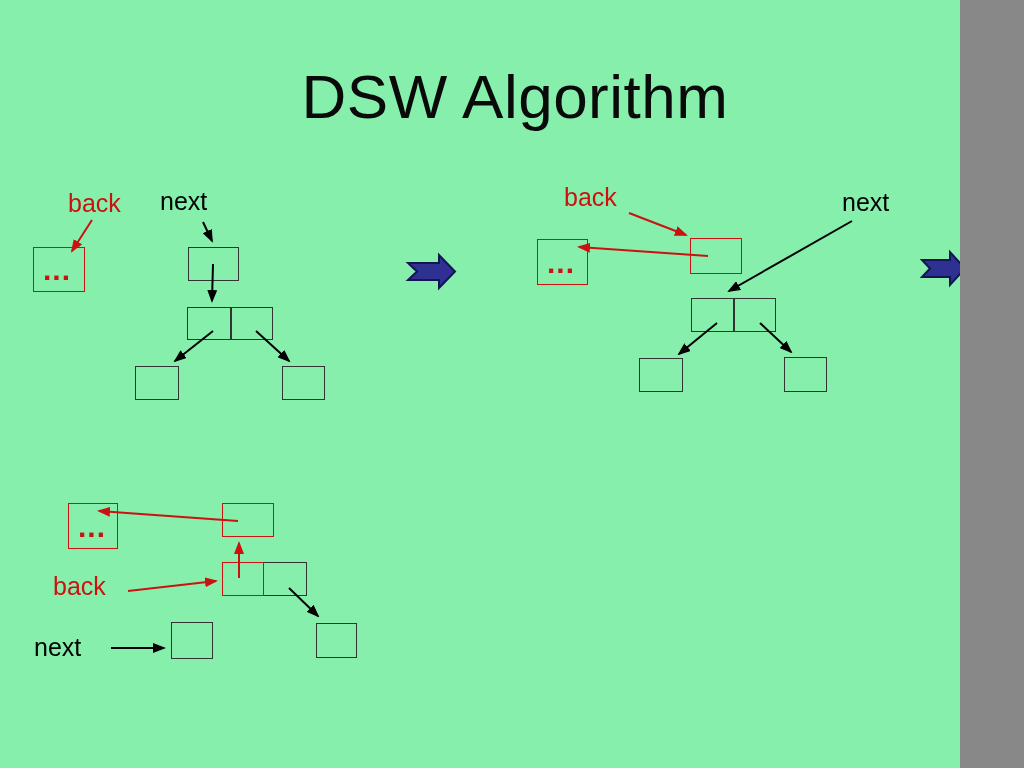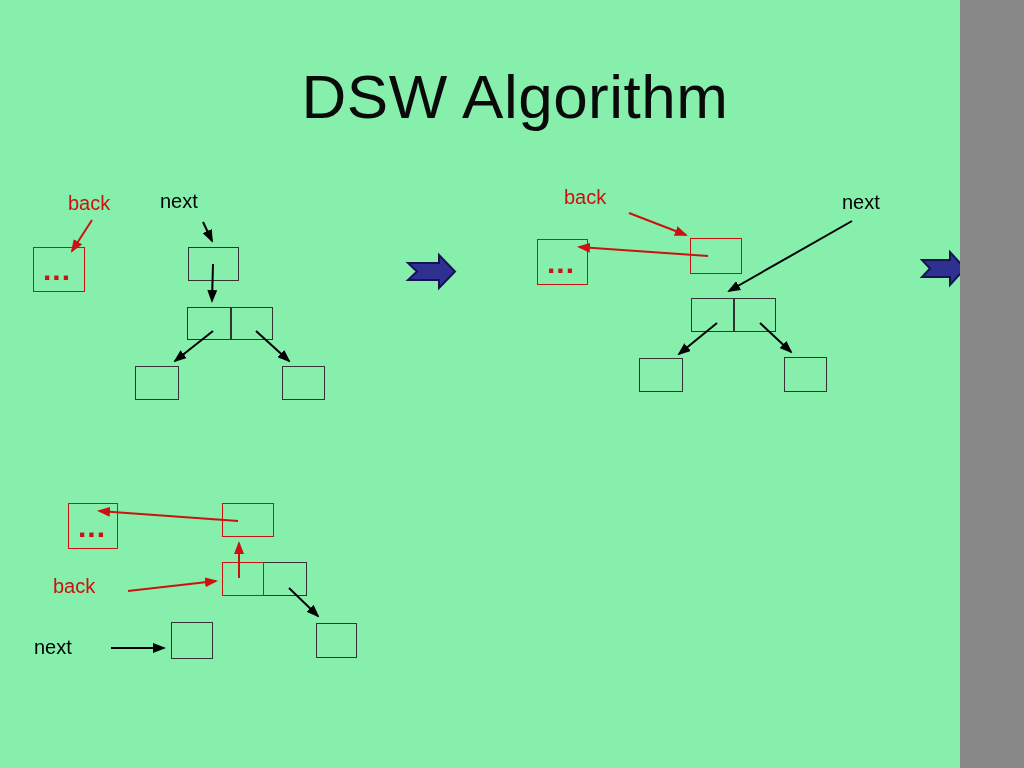--- a/index.html
+++ b/index.html
@@ -23,21 +23,21 @@
     margin: 0;
     text-align: center;
     font-size: 62px;
     line-height: 1.25;
     font-weight: 400;
     color: #0a0a0a;
     letter-spacing: 0.5px;
   }
   .lbl {
     position: absolute;
-    font-size: 20px;
+    font-size: 25px;
     line-height: 27px;
     color: var(--ink);
     white-space: nowrap;
   }
   .lbl.red { color: var(--red); }
   .box {
     position: absolute;
     box-sizing: border-box;
     border: 1.5px solid var(--boxink);
     background: transparent;

